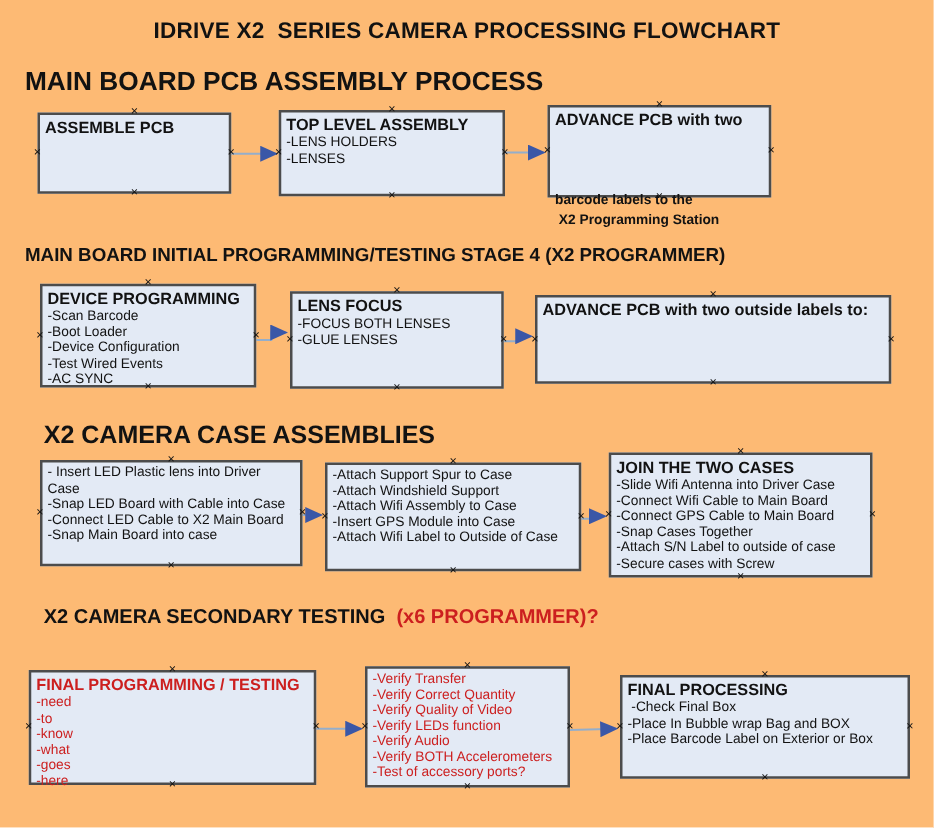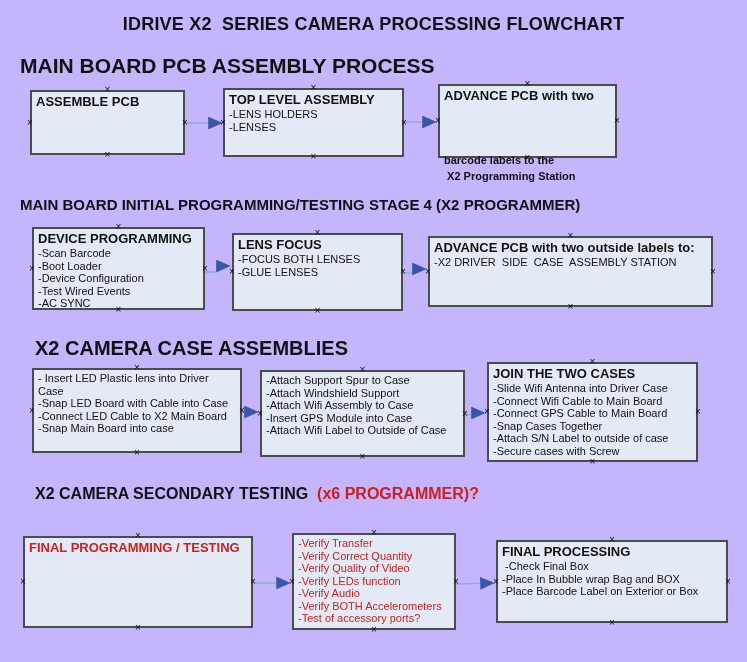--- a/index.html
+++ b/index.html
@@ -1,17 +1,17 @@
 <!DOCTYPE html>
 <html style="--fill: #e3eaf5; --border: #4c4c4c; --red: #cc1f1f;"><head>
 <meta charset="utf-8">
 <style>
   html,body{margin:0;padding:0;background:#fff;}
   body{font-family:"Liberation Sans",sans-serif;}
-  .canvas{position:relative;width:747px;height:662px;background:#c4b5fd;overflow:hidden;}
+  .canvas{position:relative;width:747px;height:662px;background:#fdba74;overflow:hidden;}
   .flowtitle{
     position:absolute;top:14px;left:0;width:100%;text-align:center;
     font-size:18px;font-weight:bold;color:#121212;letter-spacing:.2px;white-space:pre;
   }
   .sec-heading{position:absolute;font-weight:bold;color:#121212;white-space:pre;}
   .sec-heading .redpart{color:var(--red);}
   .sh0{left:20px;top:54px;font-size:21px;}
   .sh1{left:20px;top:196px;font-size:15px;}
   .sh2{left:35px;top:337px;font-size:20px;}
   .sh3{left:35px;top:485px;font-size:16px;}
@@ -97,21 +97,20 @@
         <div class="fbox-title">LENS FOCUS</div>
         <div class="fbox-body">-FOCUS BOTH LENSES
 -GLUE LENSES</div>
         <span class="anchor" style="left: 83.5px; top: -2px;">×</span>
         <span class="anchor" style="left: 83.5px; top: 76px;">×</span>
         <span class="anchor" style="left: -2px; top: 37px;">×</span>
         <span class="anchor" style="left: 169px; top: 37px;">×</span>
       </div>
       <div class="fbox" style="left: 428px; top: 236px; width: 285px; height: 71px;">
         <div class="fbox-title">ADVANCE PCB with two outside labels to:</div>
-        <div class="fbox-body">-X2 DRIVER  SIDE  CASE  ASSEMBLY STATION</div>
         <span class="anchor" style="left: 140.5px; top: -2px;">×</span>
         <span class="anchor" style="left: 140.5px; top: 69px;">×</span>
         <span class="anchor" style="left: -2px; top: 33.5px;">×</span>
         <span class="anchor" style="left: 283px; top: 33.5px;">×</span>
       </div>
       <div class="fbox" style="left: 32px; top: 368px; width: 210px; height: 85px;">
         <div class="fbox-body">- Insert LED Plastic lens into Driver Case
 -Snap LED Board with Cable into Case
 -Connect LED Cable to X2 Main Board
 -Snap Main Board into case</div>
@@ -139,20 +138,26 @@
 -Snap Cases Together
 -Attach S/N Label to outside of case
 -Secure cases with Screw</div>
         <span class="anchor" style="left: 103.5px; top: -2px;">×</span>
         <span class="anchor" style="left: 103.5px; top: 98px;">×</span>
         <span class="anchor" style="left: -2px; top: 48px;">×</span>
         <span class="anchor" style="left: 209px; top: 48px;">×</span>
       </div>
       <div class="fbox" style="left: 23px; top: 536px; width: 230px; height: 92px; color: rgb(204, 31, 31);">
         <div class="fbox-title">FINAL PROGRAMMING / TESTING</div>
+        <div class="fbox-body">-need
+-to
+-know
+-what
+-goes
+-here</div>
         <span class="anchor" style="left: 113px; top: -2px;">×</span>
         <span class="anchor" style="left: 113px; top: 90px;">×</span>
         <span class="anchor" style="left: -2px; top: 44px;">×</span>
         <span class="anchor" style="left: 228px; top: 44px;">×</span>
       </div>
       <div class="fbox" style="left: 292px; top: 533px; width: 164px; height: 97px; color: rgb(204, 31, 31);">
         <div class="fbox-body">-Verify Transfer
 -Verify Correct Quantity
 -Verify Quality of Video
 -Verify LEDs function

